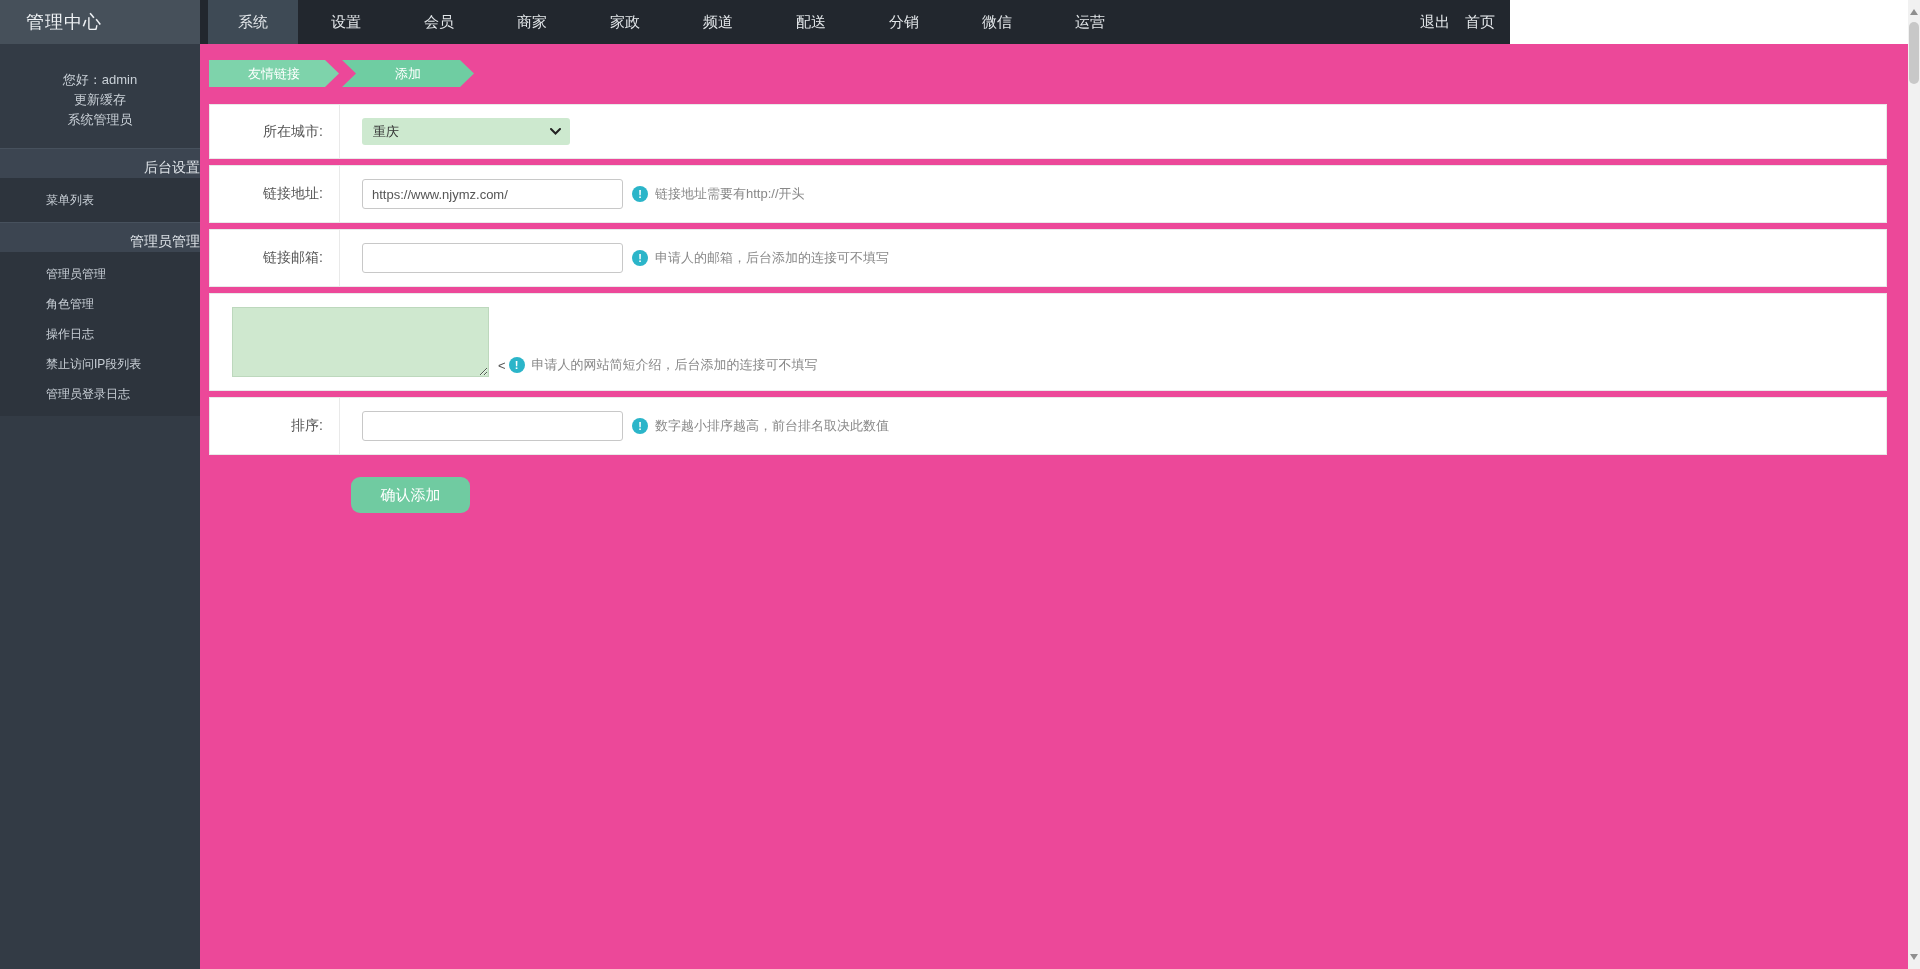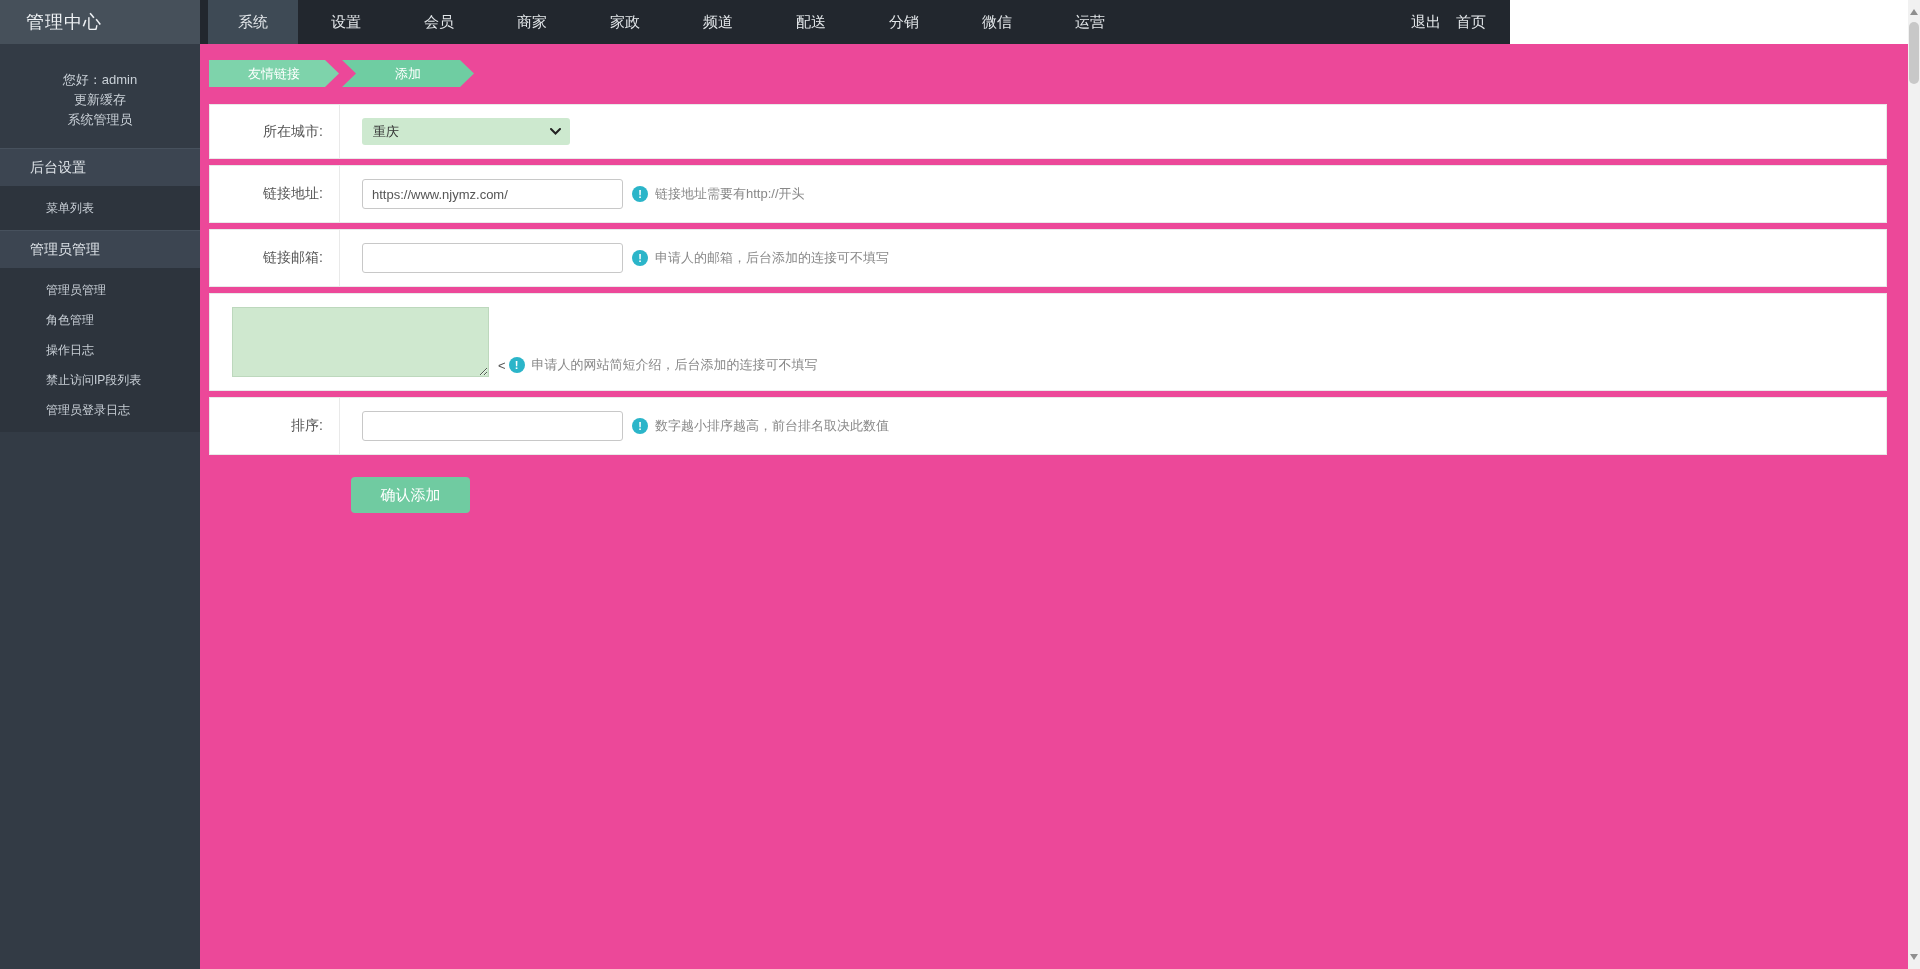--- a/index.html
+++ b/index.html
@@ -9,31 +9,31 @@
   
   .navbar { position:absolute; left:0; top:0; width:1510px; height:44px;
     background:#22272e; display:flex; align-items:stretch; z-index:5; }
   .logo { width:200px; background:#46505a; color:#eef1f4; font-size:18px;
     display:flex; align-items:center; padding-left:26px; letter-spacing:1px; }
   .nav-items { display:flex; align-items:stretch; margin-left:8px; }
   .nav-item { color:#e3e7ea; font-size:15px; display:flex; align-items:center;
     padding:0 30px; margin-right:3px; cursor:pointer; text-decoration:none; }
   .nav-item.active { background:#3e4a55; }
   .nav-right { margin-left:auto; display:flex; align-items:center; gap:15px;
-    padding-right:24px; }
+    padding-right:15px; }
   .nav-right a { color:#e3e7ea; font-size:15px; text-decoration:none; cursor:pointer; }
 
   
   .sidebar { position:absolute; left:0; top:44px; width:200px; height:925px;
     background:#333b45; color:#c9d0d7; }
   .user-info { padding:26px 0 18px 0; text-align:center; font-size:13px; line-height:20px; }
   .user-info a { color:#c9d0d7; text-decoration:none; display:block; }
-  .menu-section { height:38px; line-height:37px; background:#3c4551;
+  .menu-section { height:30px; line-height:37px; background:#3c4551;
     border-top:1px solid #47515d; padding-left:30px; font-size:14px;
-    color:#dde2e7; cursor:pointer; }
+    color:#dde2e7; cursor:pointer;text-align:right; }
   .menu-panel { background:#2d343d; padding:7px 0; }
   .menu-item { display:block; height:30px; line-height:30px; padding-left:46px;
     font-size:12px; color:#c9d0d7; text-decoration:none; cursor:pointer; }
 
   
   .content { position:absolute; left:200px; top:44px; width:1708px; height:925px;
     background:#ec4899; padding:16px 21px 0 9px; }
 
   .tabs { display:flex; margin-bottom:17px; }
   .tab { height:27px; line-height:27px; color:#fff; font-size:13px;
@@ -60,21 +60,21 @@
     resize:both; outline:none; font-family:"Liberation Sans","DejaVu Sans",sans-serif; }
 
   .hint { display:flex; align-items:center; margin-left:9px; color:#888; font-size:13px; }
   .hint .prefix { color:#555; margin-right:3px; font-size:13px; }
   .info-icon { width:16px; height:16px; border-radius:50%; background:#2bb5c9;
     color:#fff; font-size:11px; font-weight:bold; display:flex; flex-shrink:0;
     align-items:center; justify-content:center; margin-right:7px; }
   .hint.bottom { margin-bottom:3px; }
 
   .btn { display:block; margin:22px 0 0 142px; width:119px; height:36px;
-    background:#70cba1; color:#fff; border:none; border-radius:4px;
+    background:#70cba1; color:#fff; border:none; border-radius:9px;
     font-size:15px; cursor:pointer;
     font-family:"Liberation Sans","DejaVu Sans",sans-serif; }
 
   
   .scrollbar { position:absolute; right:0; top:0; width:12px; height:969px;
     background:#f1f1f1; z-index:10; }
   .sb-arrow { position:absolute; left:2px; width:0; height:0; }
   .sb-up { top:9px; border-left:4px solid transparent; border-right:4px solid transparent;
     border-bottom:6px solid #8f8f8f; }
   .sb-down { bottom:9px; border-left:4px solid transparent; border-right:4px solid transparent;

